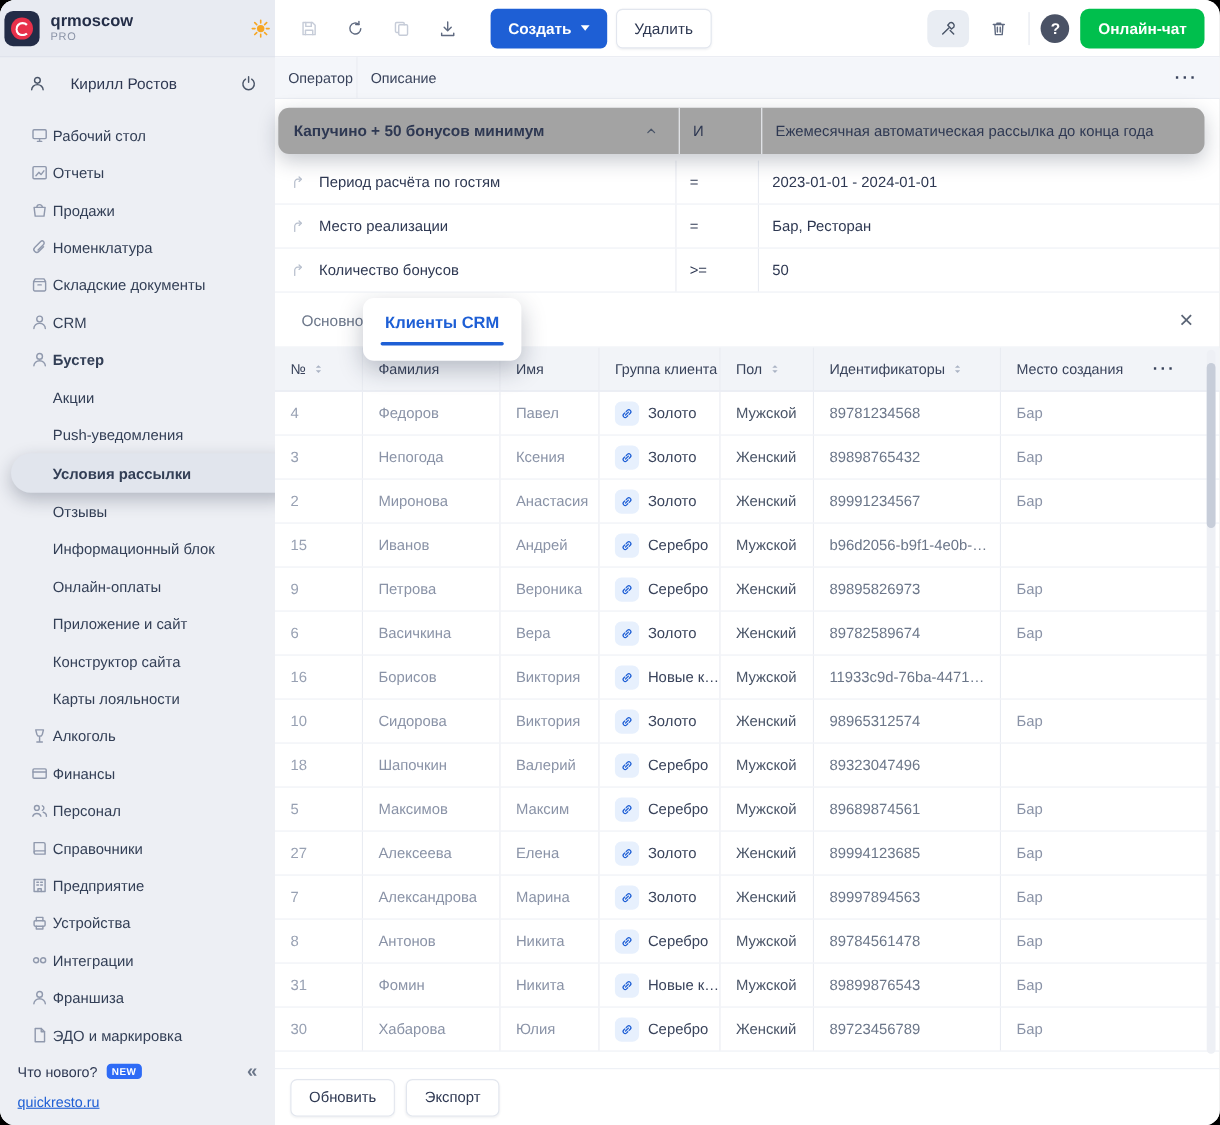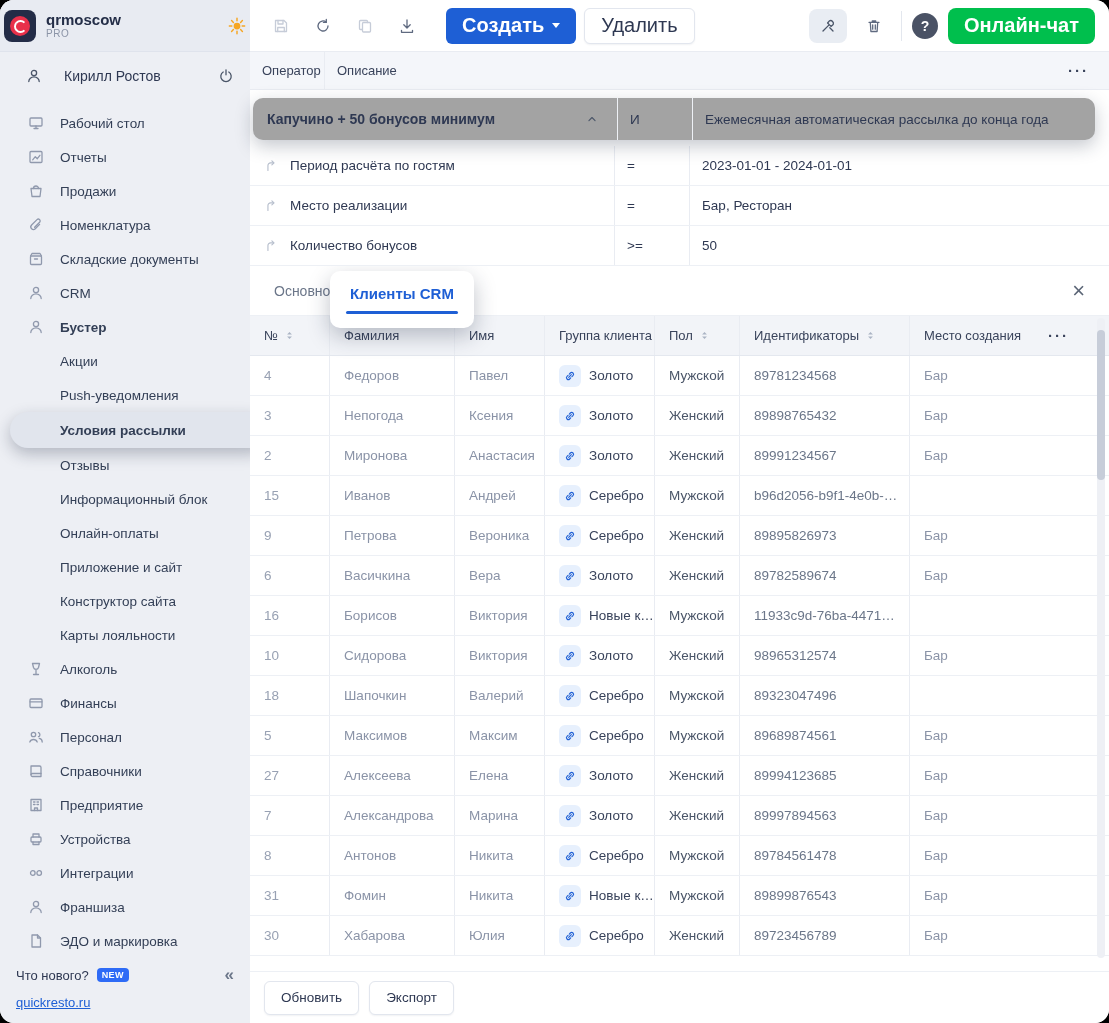--- a/index.html
+++ b/index.html
@@ -13,36 +13,36 @@
   .logo .dot{width:20px;height:20px;border-radius:50%;background:#e8304a;position:relative;}
   .logo .dot::after{content:"";position:absolute;left:4px;top:4px;width:9px;height:9px;border:2.5px solid #fff;border-radius:50%;border-right-color:transparent;}
   .brand{display:flex;flex-direction:column;line-height:1.1;}
   .brand-name{font-size:15px;font-weight:bold;color:#242e48;}
   .brand-tier{font-size:10px;color:#8b94a7;letter-spacing:.6px;}
   .sun-btn{margin-left:auto;color:#f6a623;display:flex;align-items:center;}
   .user-row{height:48px;flex:0 0 48px;display:flex;align-items:center;padding:0 16px 0 26px;gap:20px;font-size:14px;color:#2e3852;}
   .user-row .uic{color:#4a5568;display:flex;flex:0 0 18px;}
   .user-row .pwr{margin-left:auto;color:#4a5568;display:flex;cursor:pointer;}
   .menu{flex:1;overflow:hidden;padding-top:6px;}
-  .menu-item{height:34px;display:flex;align-items:center;padding:0 14px 0 28px;gap:16px;font-size:13.5px;color:#333f56;cursor:pointer;position:relative;}
+  .menu-item{height:34px;display:flex;align-items:center;padding:0 14px 0 28px;gap:4px;font-size:13.5px;color:#333f56;cursor:pointer;position:relative;}
   .menu-item .mi-icon{width:16px;height:16px;flex:0 0 16px;color:#9099ad;display:flex;align-items:center;justify-content:center;}
   .menu-item.bold .mi-label{font-weight:bold;}
   .menu-item.active{background:#e1e5ed;border-radius:18px;height:36px;margin-left:10px;margin-right:-18px;padding-left:18px;
     box-shadow:0 6px 16px rgba(25,35,60,.28);font-weight:bold;z-index:40;}
   .sb-footer{flex:0 0 auto;padding:8px 16px 12px;}
   .wn-row{display:flex;align-items:center;gap:8px;font-size:13px;color:#2e3852;}
   .new-badge{background:#2e6bf6;color:#fff;font-size:9px;font-weight:bold;padding:2px 5px;border-radius:4px;letter-spacing:.4px;}
   .collapse-btn{margin-left:auto;color:#6b7689;font-size:17px;font-weight:bold;cursor:pointer;}
   .site-link{display:inline-block;margin-top:10px;font-size:13px;color:#1e5fd5;text-decoration:underline;cursor:pointer;}
   
   .main{position:absolute;left:250px;top:0;right:0;bottom:0;background:#fff;display:flex;flex-direction:column;}
   .toolbar{height:52px;flex:0 0 52px;display:flex;align-items:center;padding:0 14px;gap:8px;border-bottom:1px solid #e9ecf2;}
   .icon-btn{width:34px;height:34px;display:flex;align-items:center;justify-content:center;color:#5f6a80;cursor:pointer;border-radius:6px;}
   .icon-btn.disabled{color:#c6ccd8;cursor:default;}
-  .btn{height:36px;display:flex;align-items:center;gap:8px;border-radius:6px;font-size:20px;padding:0 16px;cursor:pointer;border:none;
+  .btn{height:36px;display:flex;align-items:center;gap:8px;border-radius:6px;font-size:14px;padding:0 16px;cursor:pointer;border:none;
     font-family:"Liberation Sans",sans-serif;}
   .btn-primary{background:#1e5fd5;color:#fff;font-weight:bold;margin-left:14px;}
   .caret-down{width:0;height:0;border-left:4px solid transparent;border-right:4px solid transparent;border-top:5px solid #fff;}
   .btn-plain{background:#fff;border:1px solid #e2e6ee;color:#2e3852;box-shadow:0 1px 2px rgba(25,35,60,.06);}
   .tb-right{margin-left:auto;display:flex;align-items:center;gap:10px;}
   .tool-btn{width:38px;height:34px;background:#e9edf3;border-radius:8px;display:flex;align-items:center;justify-content:center;color:#4a5568;cursor:pointer;}
   .vdiv{width:1px;height:30px;background:#e3e7ee;}
   .help-btn{width:26px;height:26px;border-radius:50%;background:#4a5265;color:#fff;display:flex;align-items:center;justify-content:center;
     font-size:14px;font-weight:bold;cursor:pointer;}
   .btn-chat{background:#00bf4d;color:#fff;font-weight:bold;border-radius:8px;}

